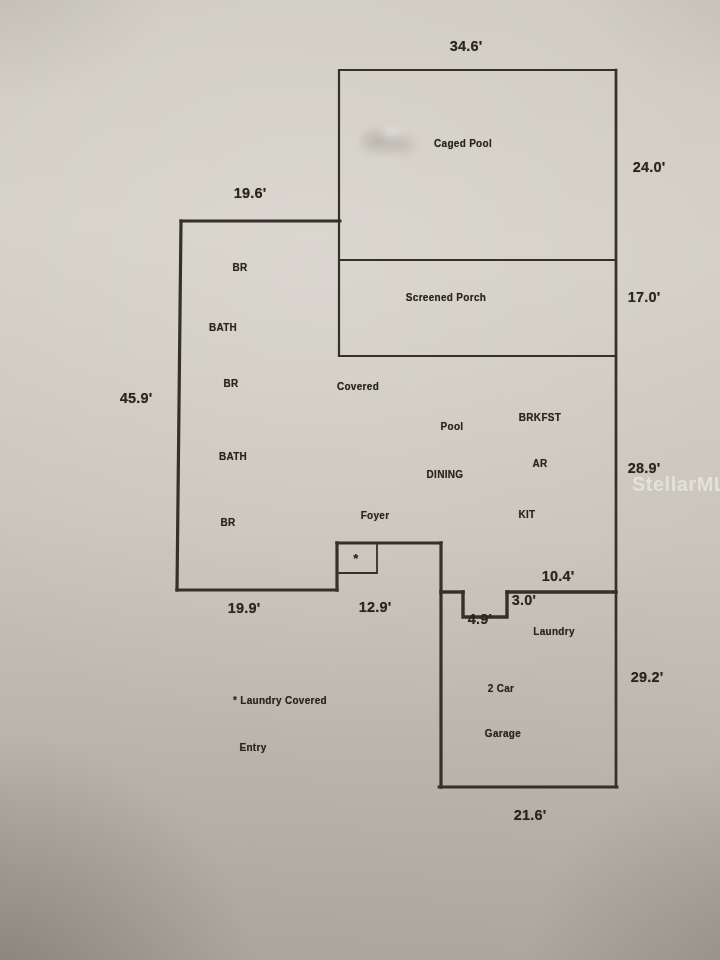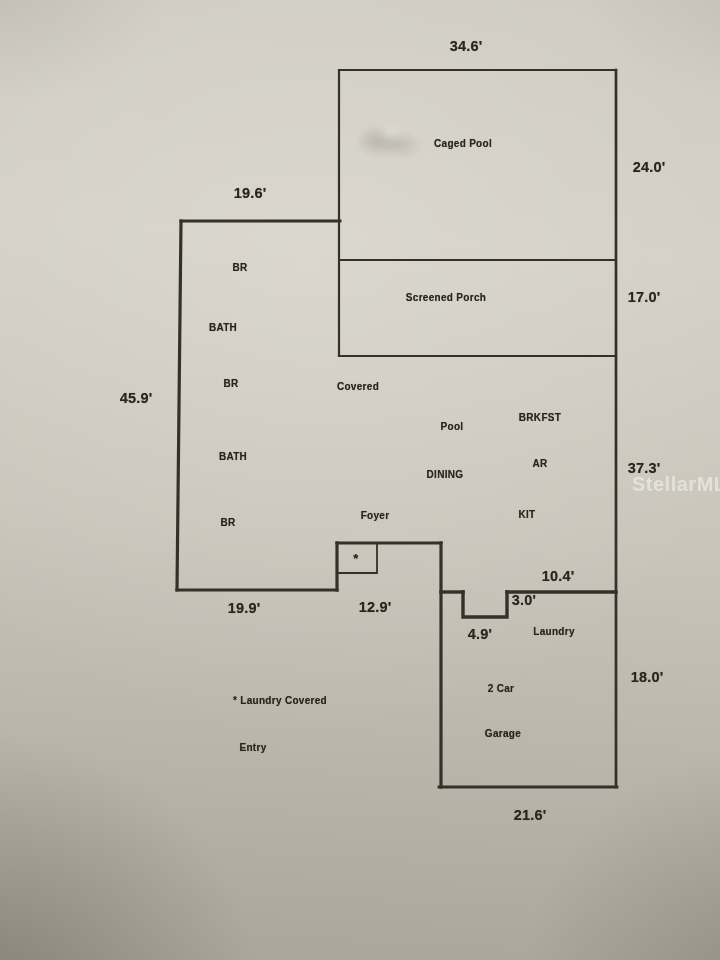--- a/index.html
+++ b/index.html
@@ -102,27 +102,27 @@
     <path d="M439,787 H617" fill="none" stroke="#35312a" stroke-width="2.8" stroke-linecap="square"></path>
   </svg>
 
   <div class="smudge"></div>
 
   <div class="lbl dim" style="left:466px;top:46px">34.6'</div>
   <div class="lbl dim" style="left:649px;top:167px">24.0'</div>
   <div class="lbl dim" style="left:250px;top:193px">19.6'</div>
   <div class="lbl dim" style="left:644px;top:297px">17.0'</div>
   <div class="lbl dim" style="left:136px;top:398px">45.9'</div>
-  <div class="lbl dim" style="left:644px;top:468px">37.3'</div>
+  <div class="lbl dim" style="left:644px;top:468px">28.9'</div>
   <div class="lbl dim" style="left:558px;top:576px">10.4'</div>
   <div class="lbl dim" style="left:244px;top:608px">19.9'</div>
   <div class="lbl dim" style="left:375px;top:607px">12.9'</div>
   <div class="lbl dim" style="left:524px;top:600px">3.0'</div>
-  <div class="lbl dim" style="left:480px;top:634px">4.9'</div>
-  <div class="lbl dim" style="left:647px;top:677px">18.0'</div>
+  <div class="lbl dim" style="left:480px;top:619px">4.9'</div>
+  <div class="lbl dim" style="left:647px;top:677px">29.2'</div>
   <div class="lbl dim" style="left:530px;top:815px">21.6'</div>
 
   <div class="lbl" style="left:463px;top:143px">Caged Pool</div>
   <div class="lbl" style="left:446px;top:297px">Screened Porch</div>
   <div class="lbl" style="left:240px;top:267px">BR</div>
   <div class="lbl" style="left:223px;top:327px">BATH</div>
   <div class="lbl" style="left:231px;top:383px">BR</div>
   <div class="lbl" style="left:358px;top:386px">Covered</div>
   <div class="lbl" style="left:452px;top:426px">Pool</div>
   <div class="lbl" style="left:540px;top:417px">BRKFST</div>

